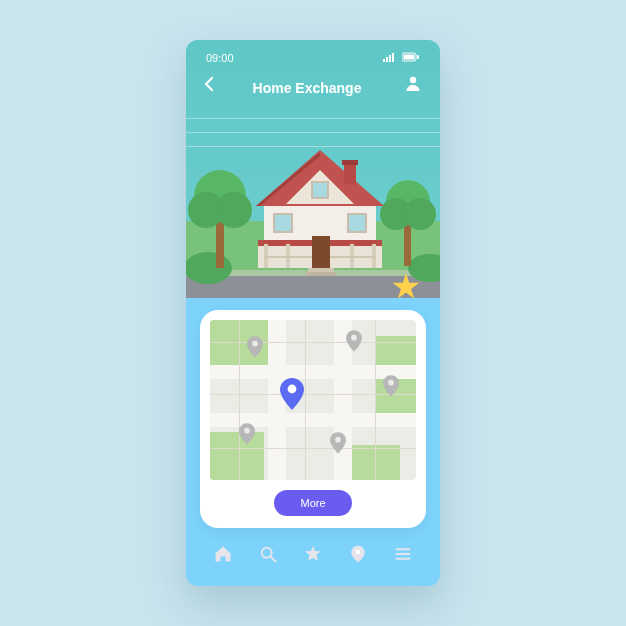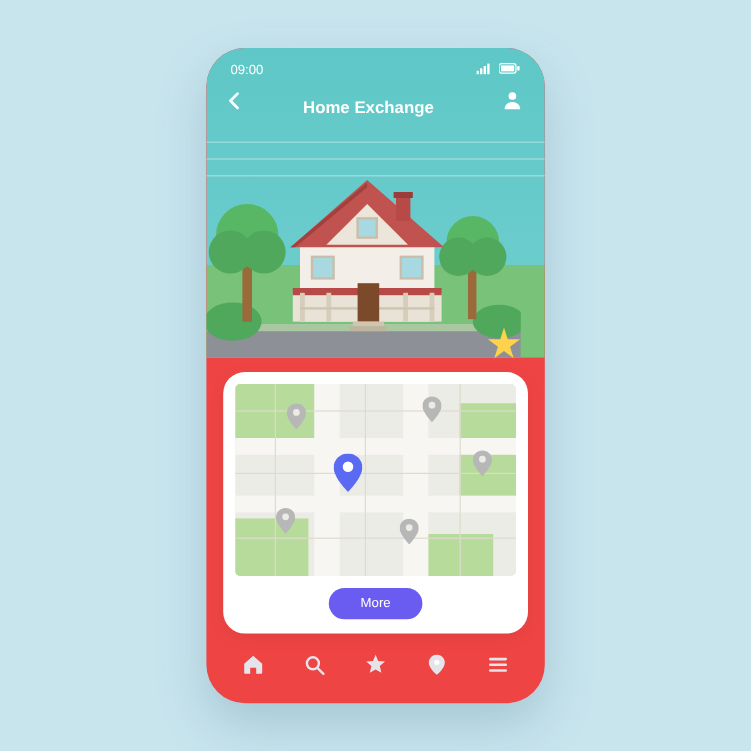--- a/index.html
+++ b/index.html
@@ -3,23 +3,23 @@
 <meta charset="utf-8">
 <style>
   * { box-sizing: border-box; margin: 0; padding: 0; }
   body {
     width: 626px; height: 626px;
     background: #c8e5ee;
     display: flex; align-items: center; justify-content: center;
     font-family: -apple-system, Helvetica, Arial, sans-serif;
   }
   .phone {
-    width: 282px; height: 546px;
-    background: #ef4444;
-    border-radius: 32px;
+    width: 254px; height: 546px;
+    background: #7dd3fc;
+    border-radius: 12px;
     box-shadow: 0 18px 40px rgba(70,110,140,0.25);
     overflow: hidden;
     position: relative;
   }
   .hero {
     height: 258px;
     position: relative;
     background: linear-gradient(#5fc7c7 0%, #6bcccc 70%, #79c27a 70%, #79c27a 100%);
   }
   .sky-line { position:absolute; left:0; right:0; height:1px; background:rgba(255,255,255,0.4);}

